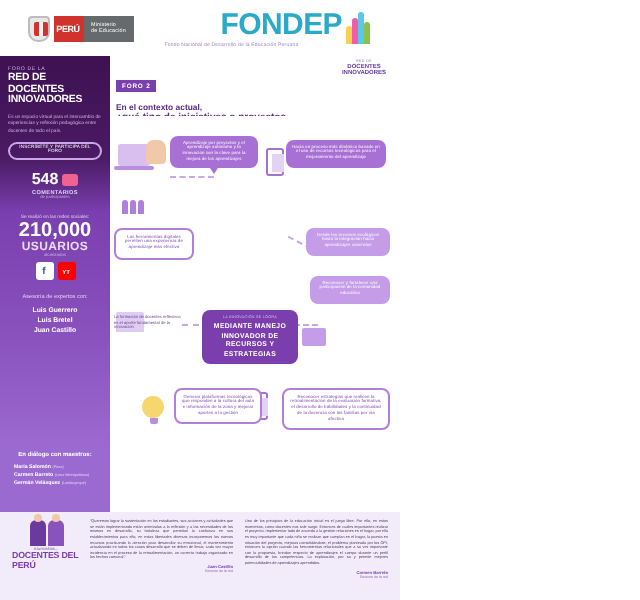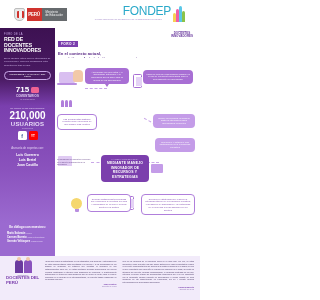--- a/index.html
+++ b/index.html
@@ -27,21 +27,21 @@
     width:15px; height:13px; background:#d0332e; color:#fff;
     font-size:4.5px; font-weight:bold; letter-spacing:-0.2px;
     display:flex; align-items:center; justify-content:center; margin-left:1.5px;
   }
   .minedu-box {
     height:13px; background:#666a6d; color:#fff; padding:0 4px;
     display:flex; flex-direction:column; justify-content:center;
     font-size:2.7px; line-height:1.25; letter-spacing:0.1px;
   }
   .fondep { position:absolute; right:14px; top:5px; display:flex; align-items:flex-start; }
-  .fondep-word { font-size:12px; font-weight:normal; color:#2aa9c9; letter-spacing:-0.3px; line-height:1;padding-left:28px; }
+  .fondep-word { font-size:15px; font-weight:bold; color:#2aa9c9; letter-spacing:-0.3px; line-height:1;padding-left:28px; }
   .fondep-sub { font-size:2.5px; color:#9b7fc4; line-height:1.3; margin-top:1px; letter-spacing:0.1px; }
   .flame { width:13px; height:17px; position:relative; margin-left:2px; }
   .flame span { position:absolute; bottom:0; width:3px; border-radius:2px 2px 0 0; }
 
   
   .leftcol {
     position:absolute; left:0; top:28px; width:55px; height:195px;
     background:linear-gradient(180deg,#3d1152 0%, #4a1a63 26%, #7a3fae 40%, #8a52bd 72%, #9b6ad0 100%);
     padding:5px 4px;
   }
@@ -188,21 +188,21 @@
 
   <div class="leftcol">
     <div class="lc-kicker">FORO DE LA</div>
     <div class="lc-title">RED DE DOCENTES INNOVADORES</div>
     <div class="lc-desc">Es un espacio virtual para el intercambio de experiencias y reflexión pedagógica entre docentes de todo el país.</div>
     <div class="lc-btn">INSCRÍBETE Y PARTICIPA DEL FORO</div>
 
 
     <div class="stat-block">
       <div class="stat-row">
-        <div class="stat-num sm">715</div>
+        <div class="stat-num sm">548</div>
         <div class="stat-ico c2"></div>
       </div>
       <div class="stat-lbl">COMENTARIOS</div>
       <div class="stat-sub">de participantes</div>
     </div>
 
     <div class="users">
       <div class="users-cap">Se realizó en las redes sociales:</div>
       <div class="users-num">210,000</div>
       <div class="users-lbl">USUARIOS</div>

